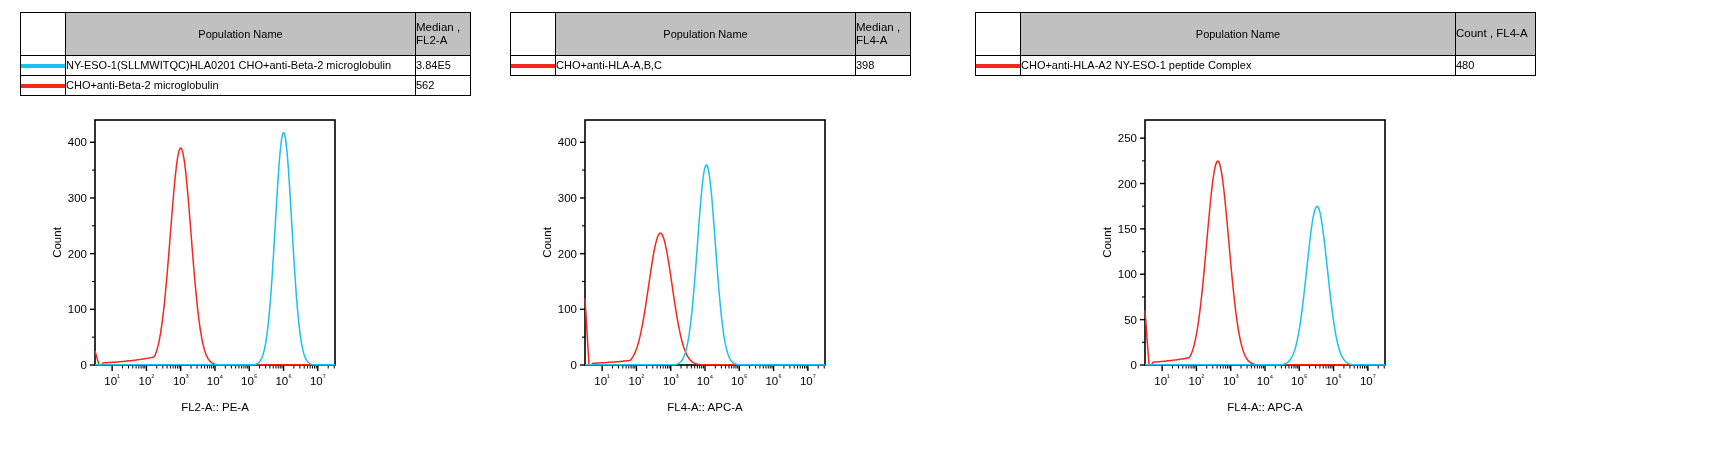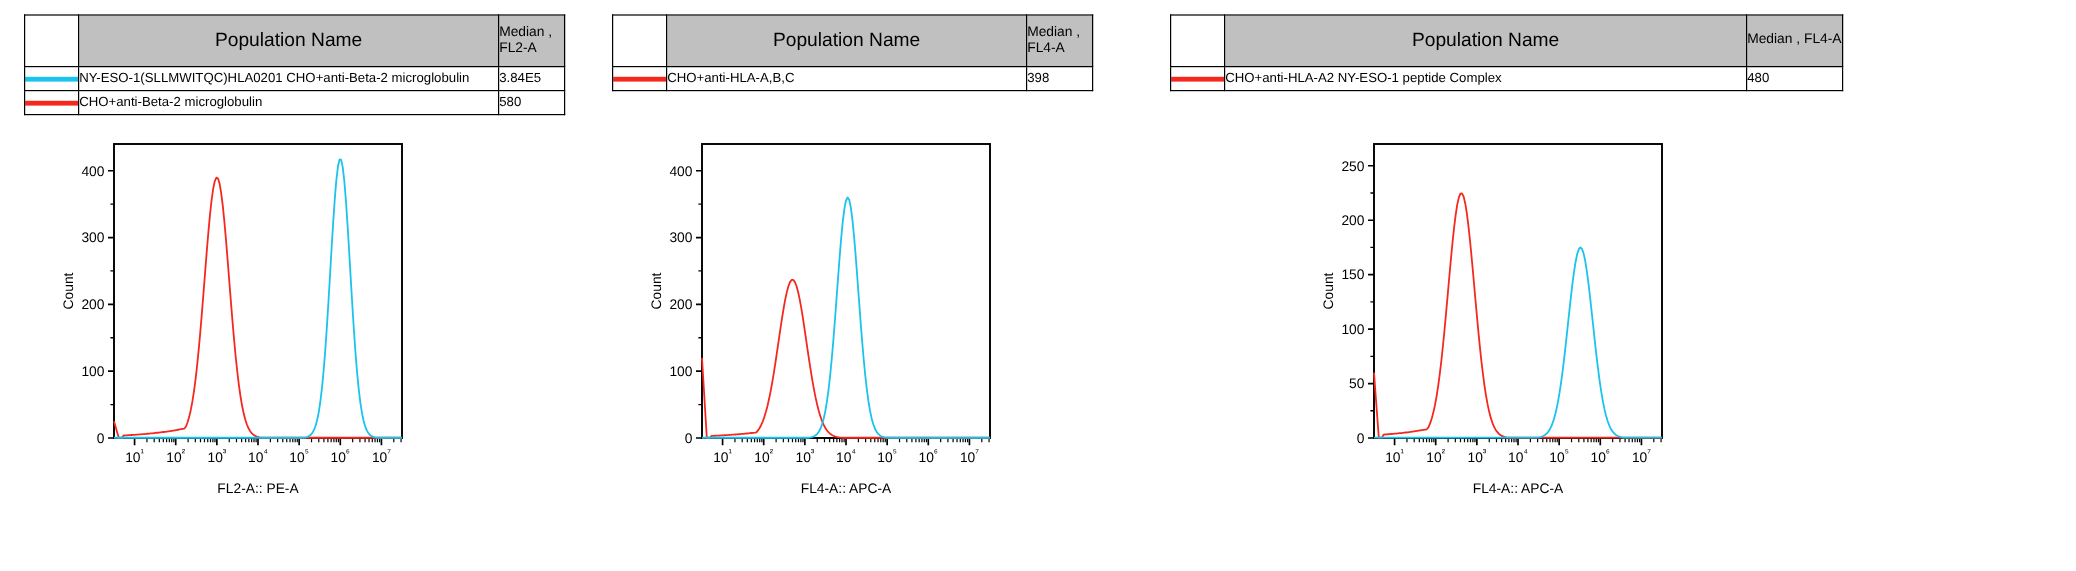--- a/index.html
+++ b/index.html
@@ -9,21 +9,21 @@
     color:#000;overflow:hidden;position:relative;
   }
   .panel{position:absolute;top:0;height:476px;}
 
   
   .legend-table{position:absolute;border-collapse:collapse;table-layout:fixed;
     font-size:11px;line-height:1.15;}
   .legend-table td,.legend-table th{
     border:1px solid #000;padding:0;vertical-align:middle;font-weight:normal;}
   .hdr{background:#c0c0c0;height:42px;}
-  .hdr-pop{text-align:center;font-size:16px;}
+  .hdr-pop{text-align:center;font-size:11px;}
   .hdr-med{text-align:left;padding-left:4px;font-size:11.5px;}
   .hdr-blank{background:#ffffff;}
   .row{height:20px;margin-left:44px;}
   .swatch-cell{background:#ffffff;}
   .swatch{width:100%;height:4px;}
   .name-cell{padding-left:3px;text-align:left;white-space:nowrap;overflow:hidden;}
   .med-cell{padding-right:4px;text-align:left;}
 
   
   .chart-wrap{position:absolute;}
@@ -54,21 +54,21 @@
               <div class="swatch" style="background:#19c3ee"></div>
             </td>
             <td class="name-cell">NY-ESO-1(SLLMWITQC)HLA0201 CHO+anti-Beta-2 microglobulin</td>
             <td class="med-cell">3.84E5</td>
           </tr>
           <tr class="row">
             <td class="swatch-cell">
               <div class="swatch" style="background:#f6281e"></div>
             </td>
             <td class="name-cell">CHO+anti-Beta-2 microglobulin</td>
-            <td class="med-cell">580</td>
+            <td class="med-cell">562</td>
           </tr>
         </tbody>
       </table>
       <div class="chart-wrap" style="left: 47px; top: 110px; width: 296px;">
         <svg class="chart-svg" width="296" height="307" viewBox="0 0 296 307">
           <rect x="48" y="10" width="240" height="245" fill="#fff" stroke="#000" stroke-width="1.6"></rect>
           <line x1="43" y1="255" x2="48" y2="255" stroke="#000" stroke-width="1.4"></line>
           <text x="40" y="259" text-anchor="end" font-size="11.5" font-family="Liberation Sans, sans-serif" fill="#000">0</text>
           <line x1="43" y1="199.3181818181818" x2="48" y2="199.3181818181818" stroke="#000" stroke-width="1.4"></line>
           <text x="40" y="203.3181818181818" text-anchor="end" font-size="11.5" font-family="Liberation Sans, sans-serif" fill="#000">100</text>
@@ -271,21 +271,21 @@
         <colgroup>
           <col style="width:45px">
           <col style="width:435px">
           <col style="width:80px">
         </colgroup>
         <tbody>
           <tr class="hdr-row">
             <th class="hdr hdr-blank"></th>
             <th class="hdr hdr-pop">Population Name</th>
             <th class="hdr hdr-med">
-              <div>Median , FL4-A</div>
+              <div>Count , FL4-A</div>
             </th>
           </tr>
           <tr class="row">
             <td class="swatch-cell">
               <div class="swatch" style="background:#f6281e"></div>
             </td>
             <td class="name-cell">CHO+anti-HLA-A2 NY-ESO-1 peptide Complex</td>
             <td class="med-cell">480</td>
           </tr>
         </tbody>

